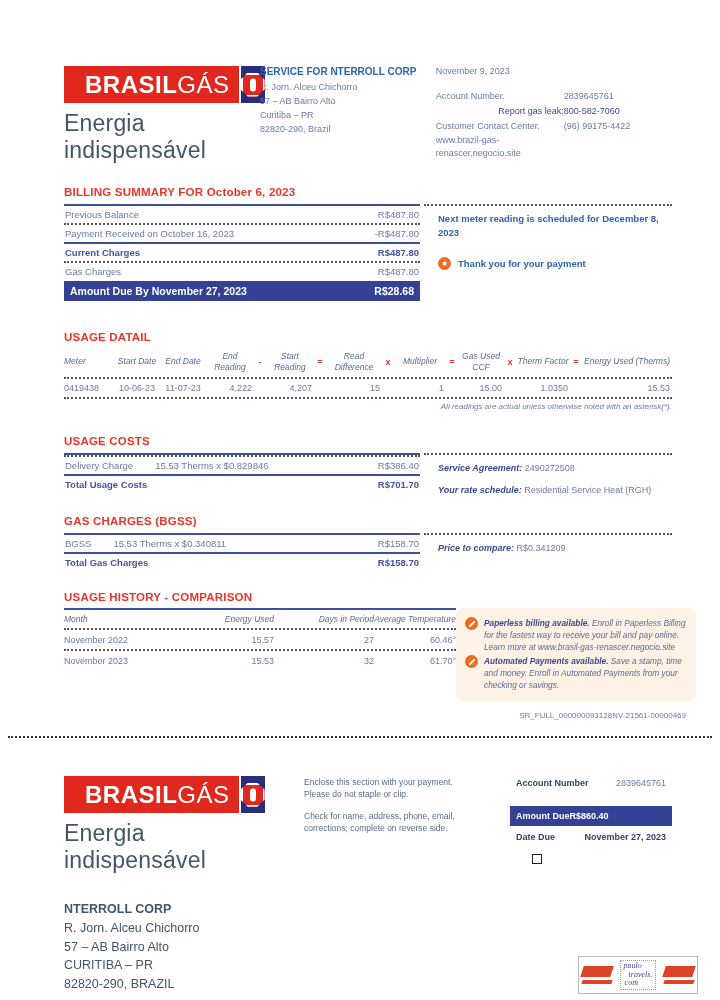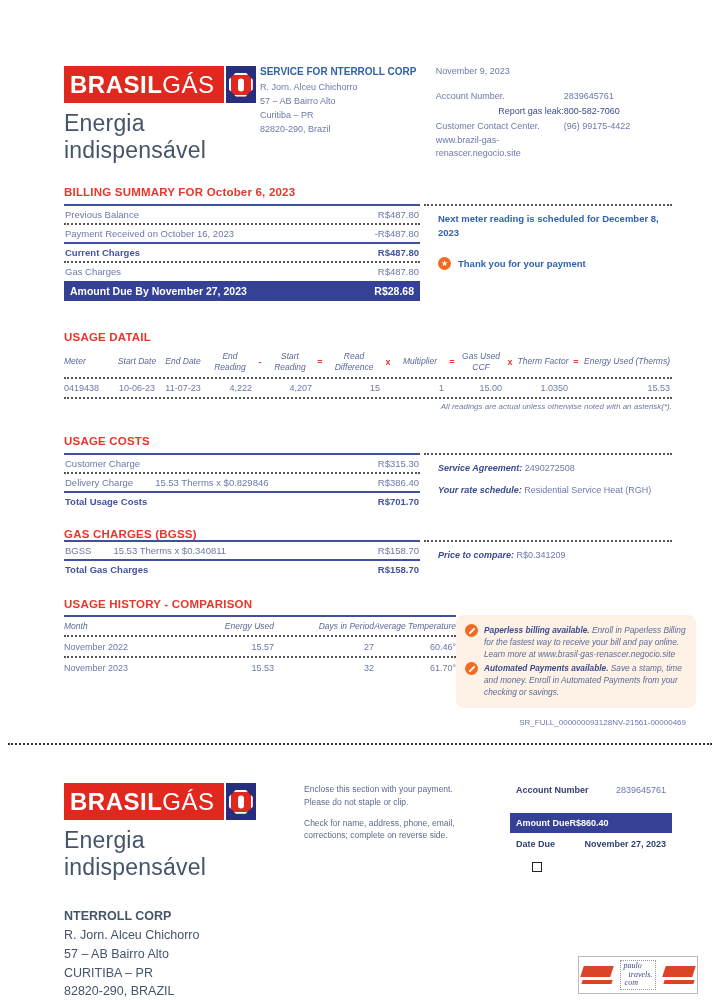--- a/index.html
+++ b/index.html
@@ -2,21 +2,21 @@
 <html><head>
 <meta charset="utf-8">
 <style>
   * { margin:0; padding:0; box-sizing:border-box; }
   html,body { background:#ffffff; }
   body { width:720px; height:1000px; font-family:"Liberation Sans", sans-serif; color:#44546a; position:relative; overflow:hidden; }
   .page { position:relative; width:720px; height:1000px; padding:0 48px 0 64px; }
 
   
   .logo-row { display:flex; align-items:stretch; }
-  .logo-red { background:#e0281e; color:#ffffff; font-size:24px; font-weight:bold; padding:7px 9px 6px 6px; letter-spacing:.5px; line-height:1; }
+  .logo-red { background:#e0281e; color:#ffffff; font-size:24px; font-weight:bold; padding:7px 9px 6px 21px; letter-spacing:.5px; line-height:1; }
   .logo-red .light { font-weight:normal; }
   .logo-navy { background:#262e7d; width:38px; display:flex; align-items:center; justify-content:center; margin-left:2px; }
   .octagon { width:24px; height:24px; background:#e0281e; border:2px solid #ffffff; clip-path:polygon(30% 0,70% 0,100% 30%,100% 70%,70% 100%,30% 100%,0 70%,0 30%); position:relative; }
   .octagon .slot { position:absolute; left:50%; top:50%; transform:translate(-50%,-50%); width:6px; height:13px; background:#ffffff; border-radius:3px; }
   .tagline { font-size:23px; color:#44546a; margin-top:7px; letter-spacing:.2px; }
 
   
   .header { display:flex; padding-top:66px; }
   .h-logo { width:192px; }
   .h-service { width:180px; margin-left:4px; }
@@ -238,25 +238,20 @@
     </div>
     <div class="rule-dot"></div>
     <div class="ud-foot">All readings are actual unless otherwise noted with an asterisk(*).</div>
   </div>
 
   <div style="margin-top:24px;">
     <div class="sec-title">USAGE COSTS</div>
     <div class="two-col" style="margin-top:6px;">
       <div class="left-col">
         <div class="rule-solid"></div>
-        <div class="trow">
-            <span class="lbl">Customer Charge</span>
-            <span class="dtl"></span>
-            <span class="val">R$315.30</span>
-          </div>
         <div class="rule-dot"></div>
         <div class="trow">
             <span class="lbl">Delivery Charge</span>
             <span class="dtl">15.53 Therms x $0.829846</span>
             <span class="val">R$386.40</span>
           </div>
         <div class="rule-solid"></div>
         <div class="trow bold">
             <span class="lbl">Total Usage Costs</span>
             <span class="val">R$701.70</span>
@@ -264,21 +259,21 @@
       </div>
       <div class="right-col note-block">
         <div class="kv"><span class="k">Service Agreement:</span> <span class="v">2490272508</span></div>
         <div class="kv"><span class="k">Your rate schedule:</span> <span class="v">Residential Service Heat (RGH)</span></div>
       </div>
     </div>
   </div>
 
   <div style="margin-top:18px;">
     <div class="sec-title">GAS CHARGES (BGSS)</div>
-    <div class="two-col" style="">
+    <div class="two-col" style="margin-top:6px;">
       <div class="left-col">
         <div class="rule-solid"></div>
         <div class="trow">
             <span class="lbl">BGSS</span>
             <span class="dtl">15.53 Therms x $0.340811</span>
             <span class="val">R$158.70</span>
           </div>
         <div class="rule-solid"></div>
         <div class="trow bold">
             <span class="lbl">Total Gas Charges</span>

